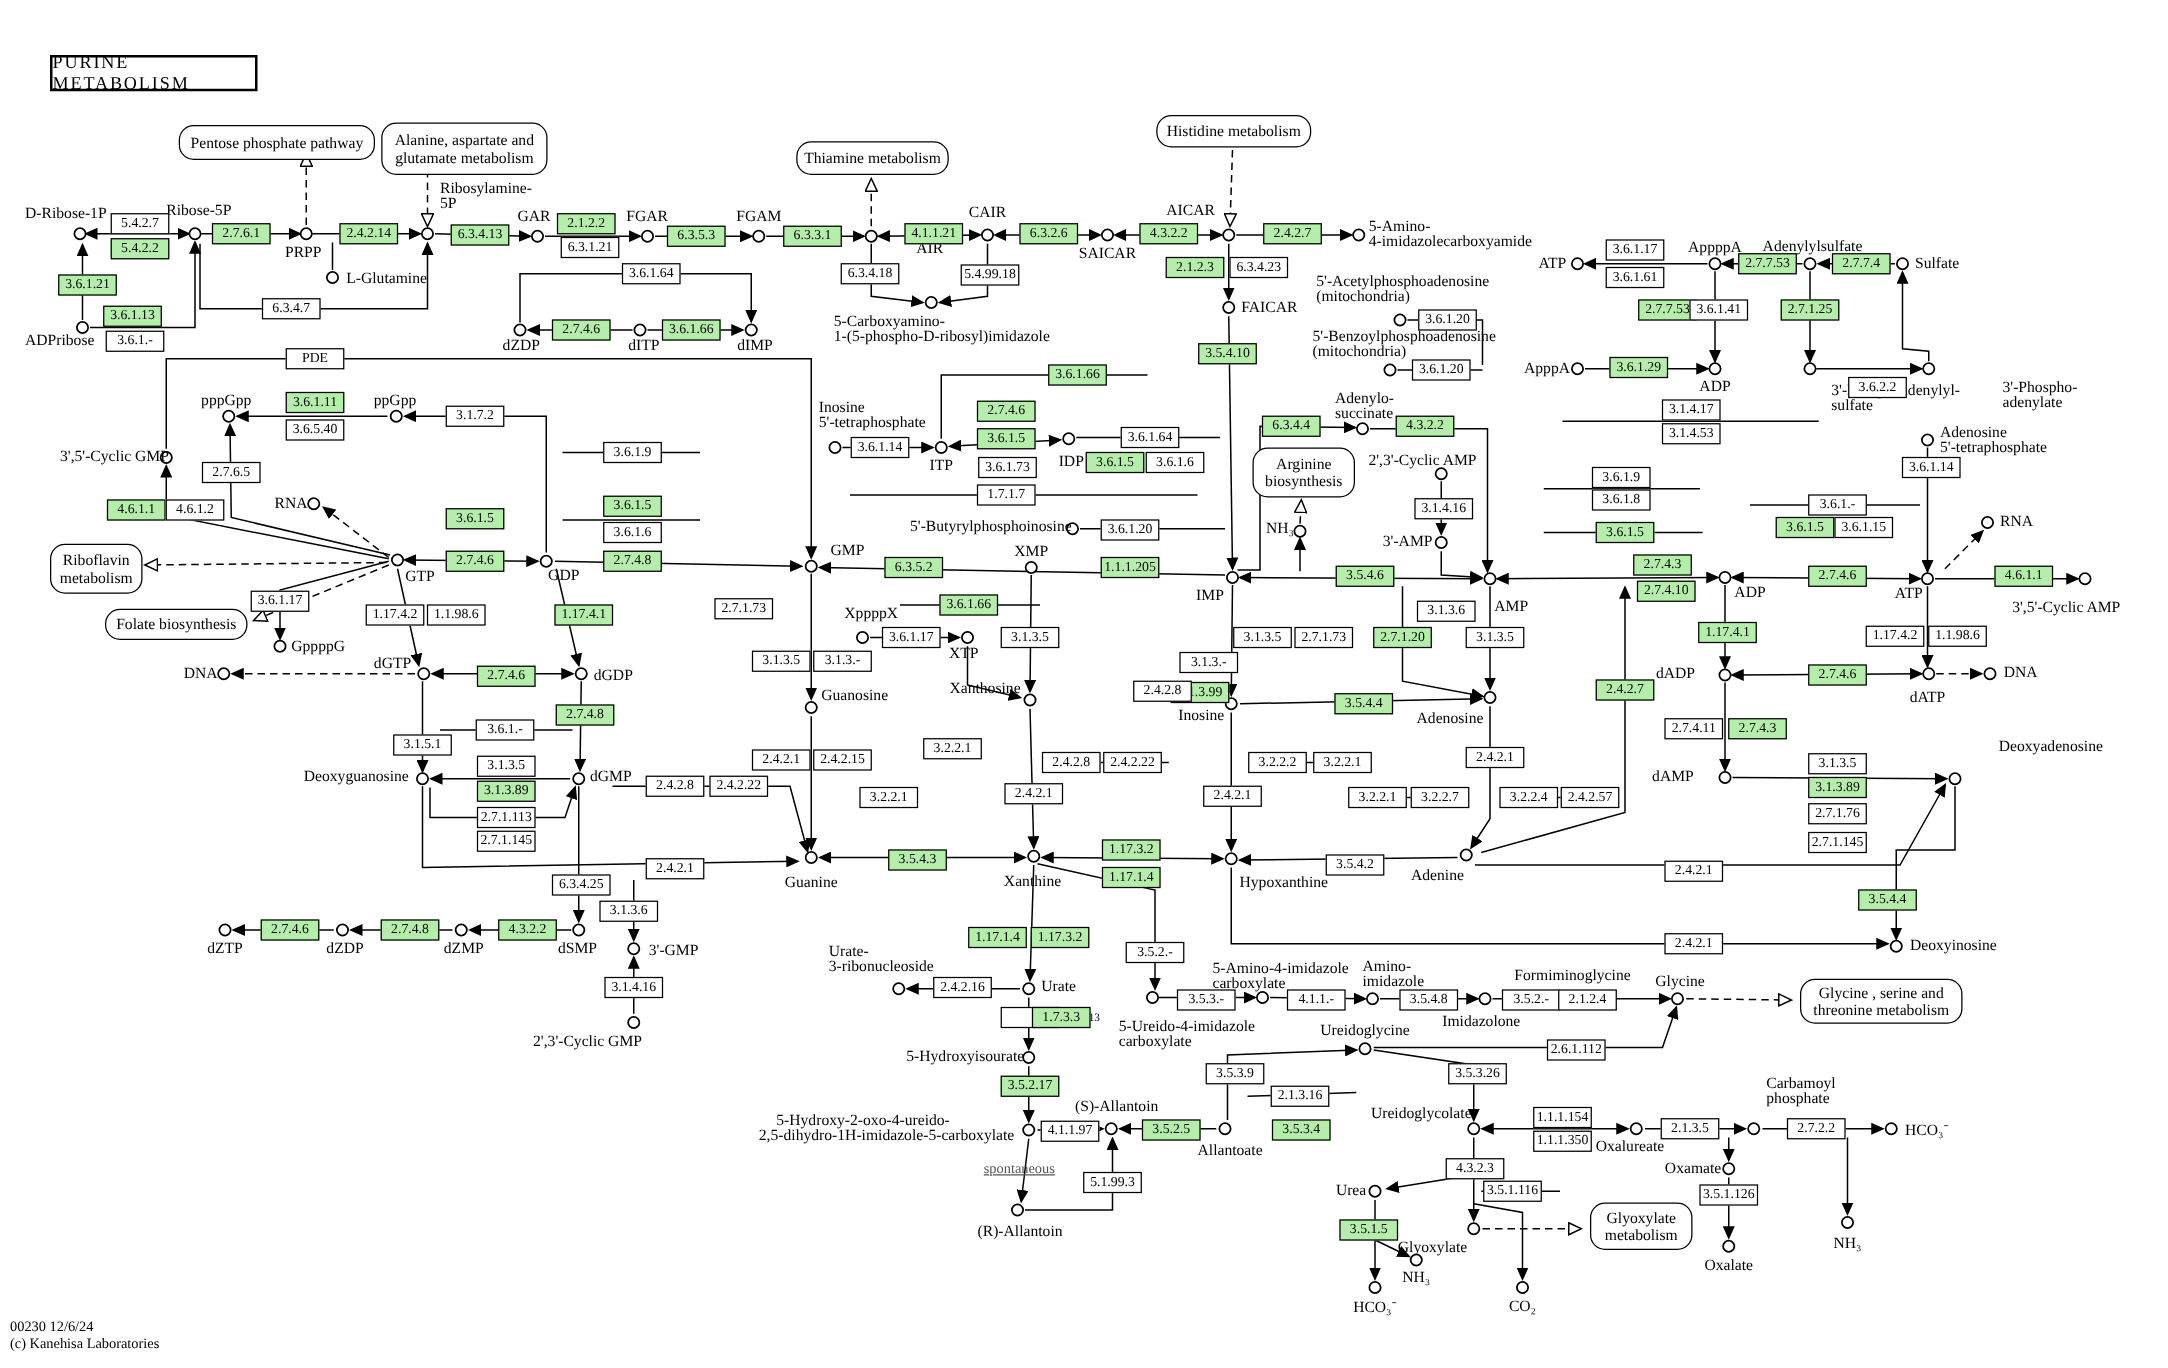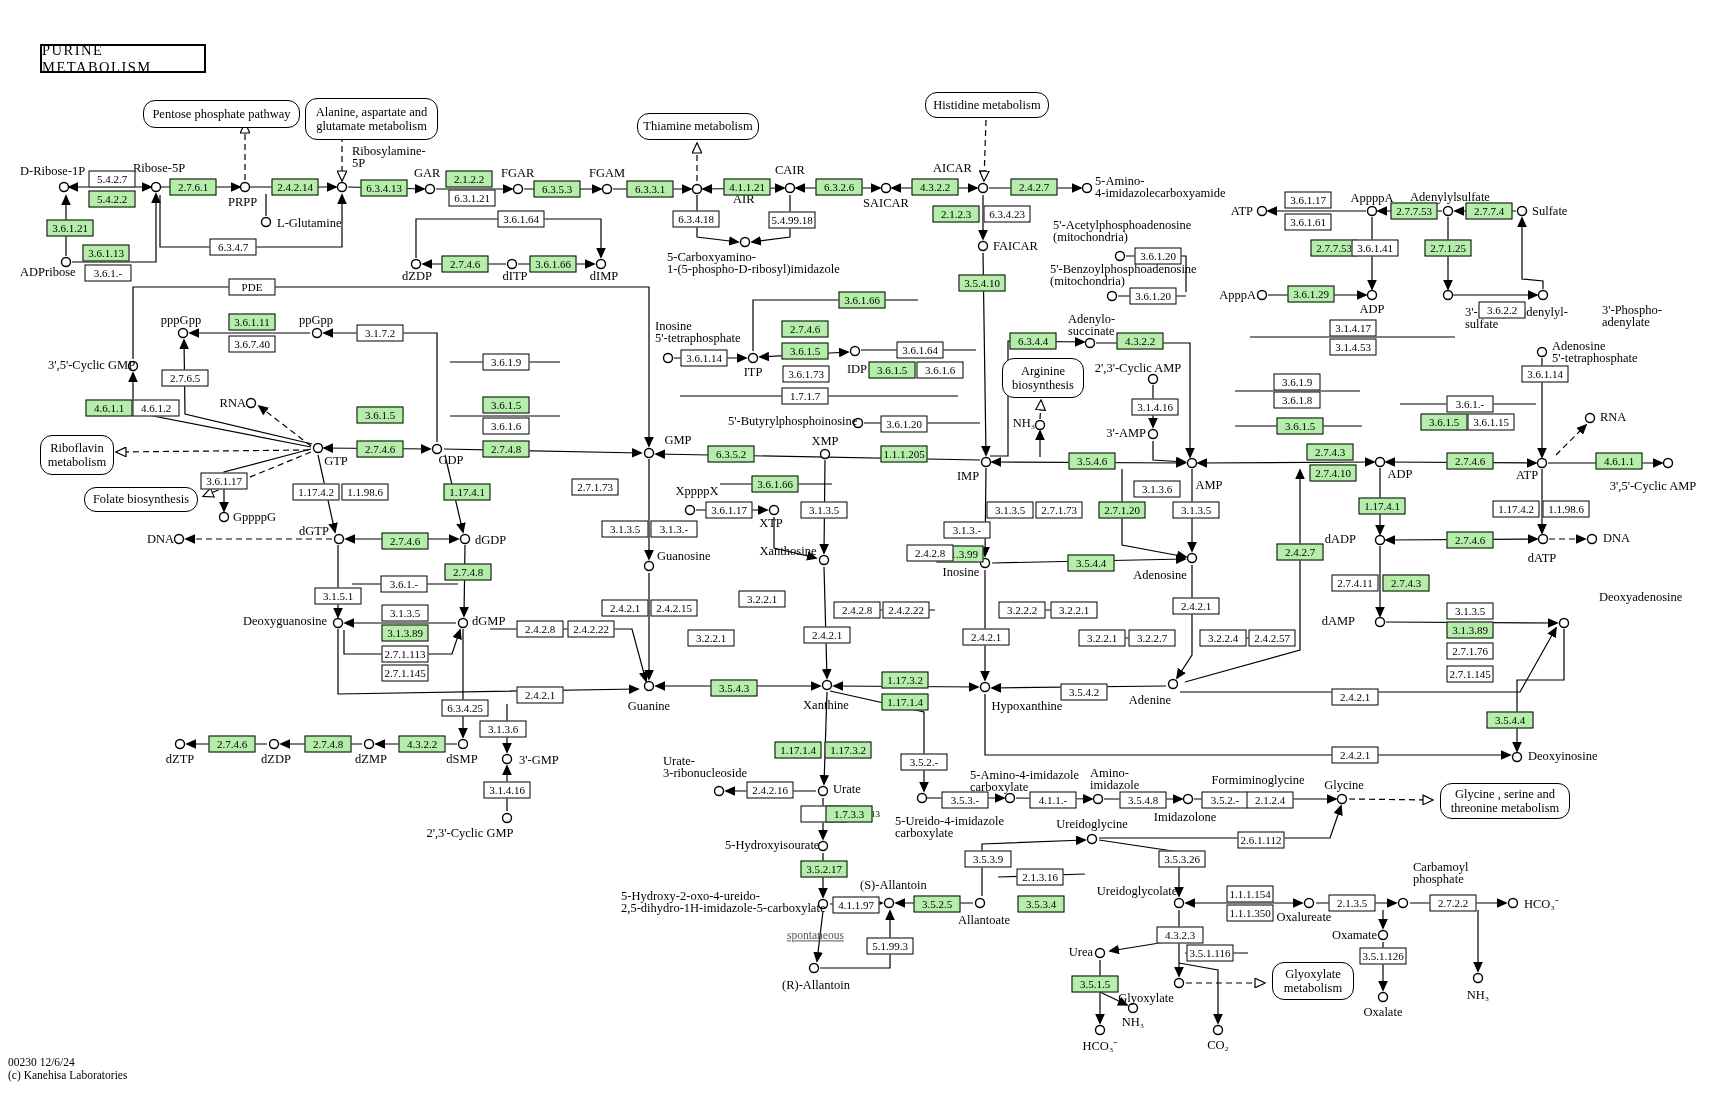--- a/index.html
+++ b/index.html
@@ -334,21 +334,21 @@
     <div class="ez g" style="left: 1334px; top: 248px;">2.7.7.53</div>
     <div class="ez" style="left: 1375px; top: 248px;">3.6.1.41</div>
     <div class="ez g" style="left: 1448px; top: 248px;">2.7.1.25</div>
     <div class="ez g" style="left: 1311px; top: 294px;">3.6.1.29</div>
     <div class="ez" style="left: 1486px; top: 310px; margin-left: 16px;">3.6.2.2</div>
     <div class="ez" style="left: 1353px; top: 328px;">3.1.4.17</div>
     <div class="ez" style="left: 1353px; top: 347px;">3.1.4.53</div>
     <div class="ez" style="left: 1545px; top: 374px;">3.6.1.14</div>
     <div class="ez" style="left: 252px; top: 287px; font-family: Liberation Serif, serif;">PDE</div>
     <div class="ez g" style="left: 252px; top: 322px;">3.6.1.11</div>
-    <div class="ez" style="left: 252px; top: 344px;">3.6.7.40</div>
+    <div class="ez" style="left: 252px; top: 344px;">3.6.5.40</div>
     <div class="ez" style="left: 380px; top: 333px;">3.1.7.2</div>
     <div class="ez" style="left: 185px; top: 378px;">2.7.6.5</div>
     <div class="ez g" style="left: 109px; top: 408px;">4.6.1.1</div>
     <div class="ez" style="left: 156px; top: 408px;">4.6.1.2</div>
     <div class="ez" style="left: 506px; top: 362px;">3.6.1.9</div>
     <div class="ez g" style="left: 380px; top: 415px;">3.6.1.5</div>
     <div class="ez g" style="left: 380px; top: 449px;">2.7.4.6</div>
     <div class="ez g" style="left: 506px; top: 405px;">3.6.1.5</div>
     <div class="ez" style="left: 506px; top: 426px;">3.6.1.6</div>
     <div class="ez g" style="left: 506px; top: 449px;">2.7.4.8</div>
@@ -563,21 +563,21 @@
     <div class="cl c" style="left: 1527px; top: 476px;">ATP</div>
     <div class="cl c" style="left: 1400px; top: 475px;">ADP</div>
     <div class="cl c" style="left: 1653px; top: 487px;">3',5'-Cyclic AMP</div>
     <div class="cl l" style="left: 1600px; top: 418px;">RNA</div>
     <div class="cl l" style="left: 1528px; top: 757px;">Deoxyinosine</div>
     <div class="cl l" style="left: 663px; top: 762px;">Urate-</div>
     <div class="cl l" style="left: 663px; top: 774px;">3-ribonucleoside</div>
     <div class="cl l" style="left: 833px; top: 790px;">Urate</div>
     <div class="cl l" style="left: 725px; top: 846px;">5-Hydroxyisourate</div>
     <div class="cl l" style="left: 621px; top: 897px;">5-Hydroxy-2-oxo-4-ureido-</div>
-    <div class="cl l" style="left: 621px; top: 909px;">2,5-dihydro-1H-imidazole-5-carboxylate</div>
+    <div class="cl l" style="left: 607px; top: 909px;">2,5-dihydro-1H-imidazole-5-carboxylate</div>
     <div class="cl l" style="left: 860px; top: 886px;">(S)-Allantoin</div>
     <div class="cl l u" style="left: 787px; top: 936px;">spontaneous</div>
     <div class="cl l" style="left: 782px; top: 986px;">(R)-Allantoin</div>
     <div class="cl l" style="left: 958px; top: 921px;">Allantoate</div>
     <div class="cl l" style="left: 895px; top: 822px;">5-Ureido-4-imidazole</div>
     <div class="cl l" style="left: 895px; top: 834px;">carboxylate</div>
     <div class="cl l" style="left: 970px; top: 776px;">5-Amino-4-imidazole</div>
     <div class="cl l" style="left: 970px; top: 788px;">carboxylate</div>
     <div class="cl l" style="left: 1090px; top: 774px;">Amino-</div>
     <div class="cl l" style="left: 1090px; top: 786px;">imidazole</div>

